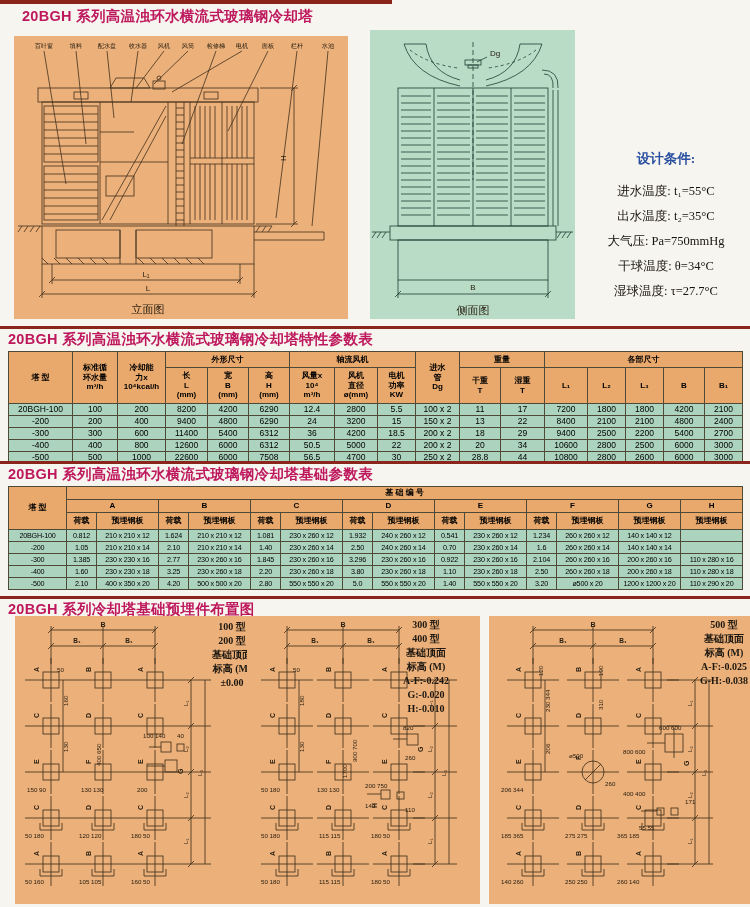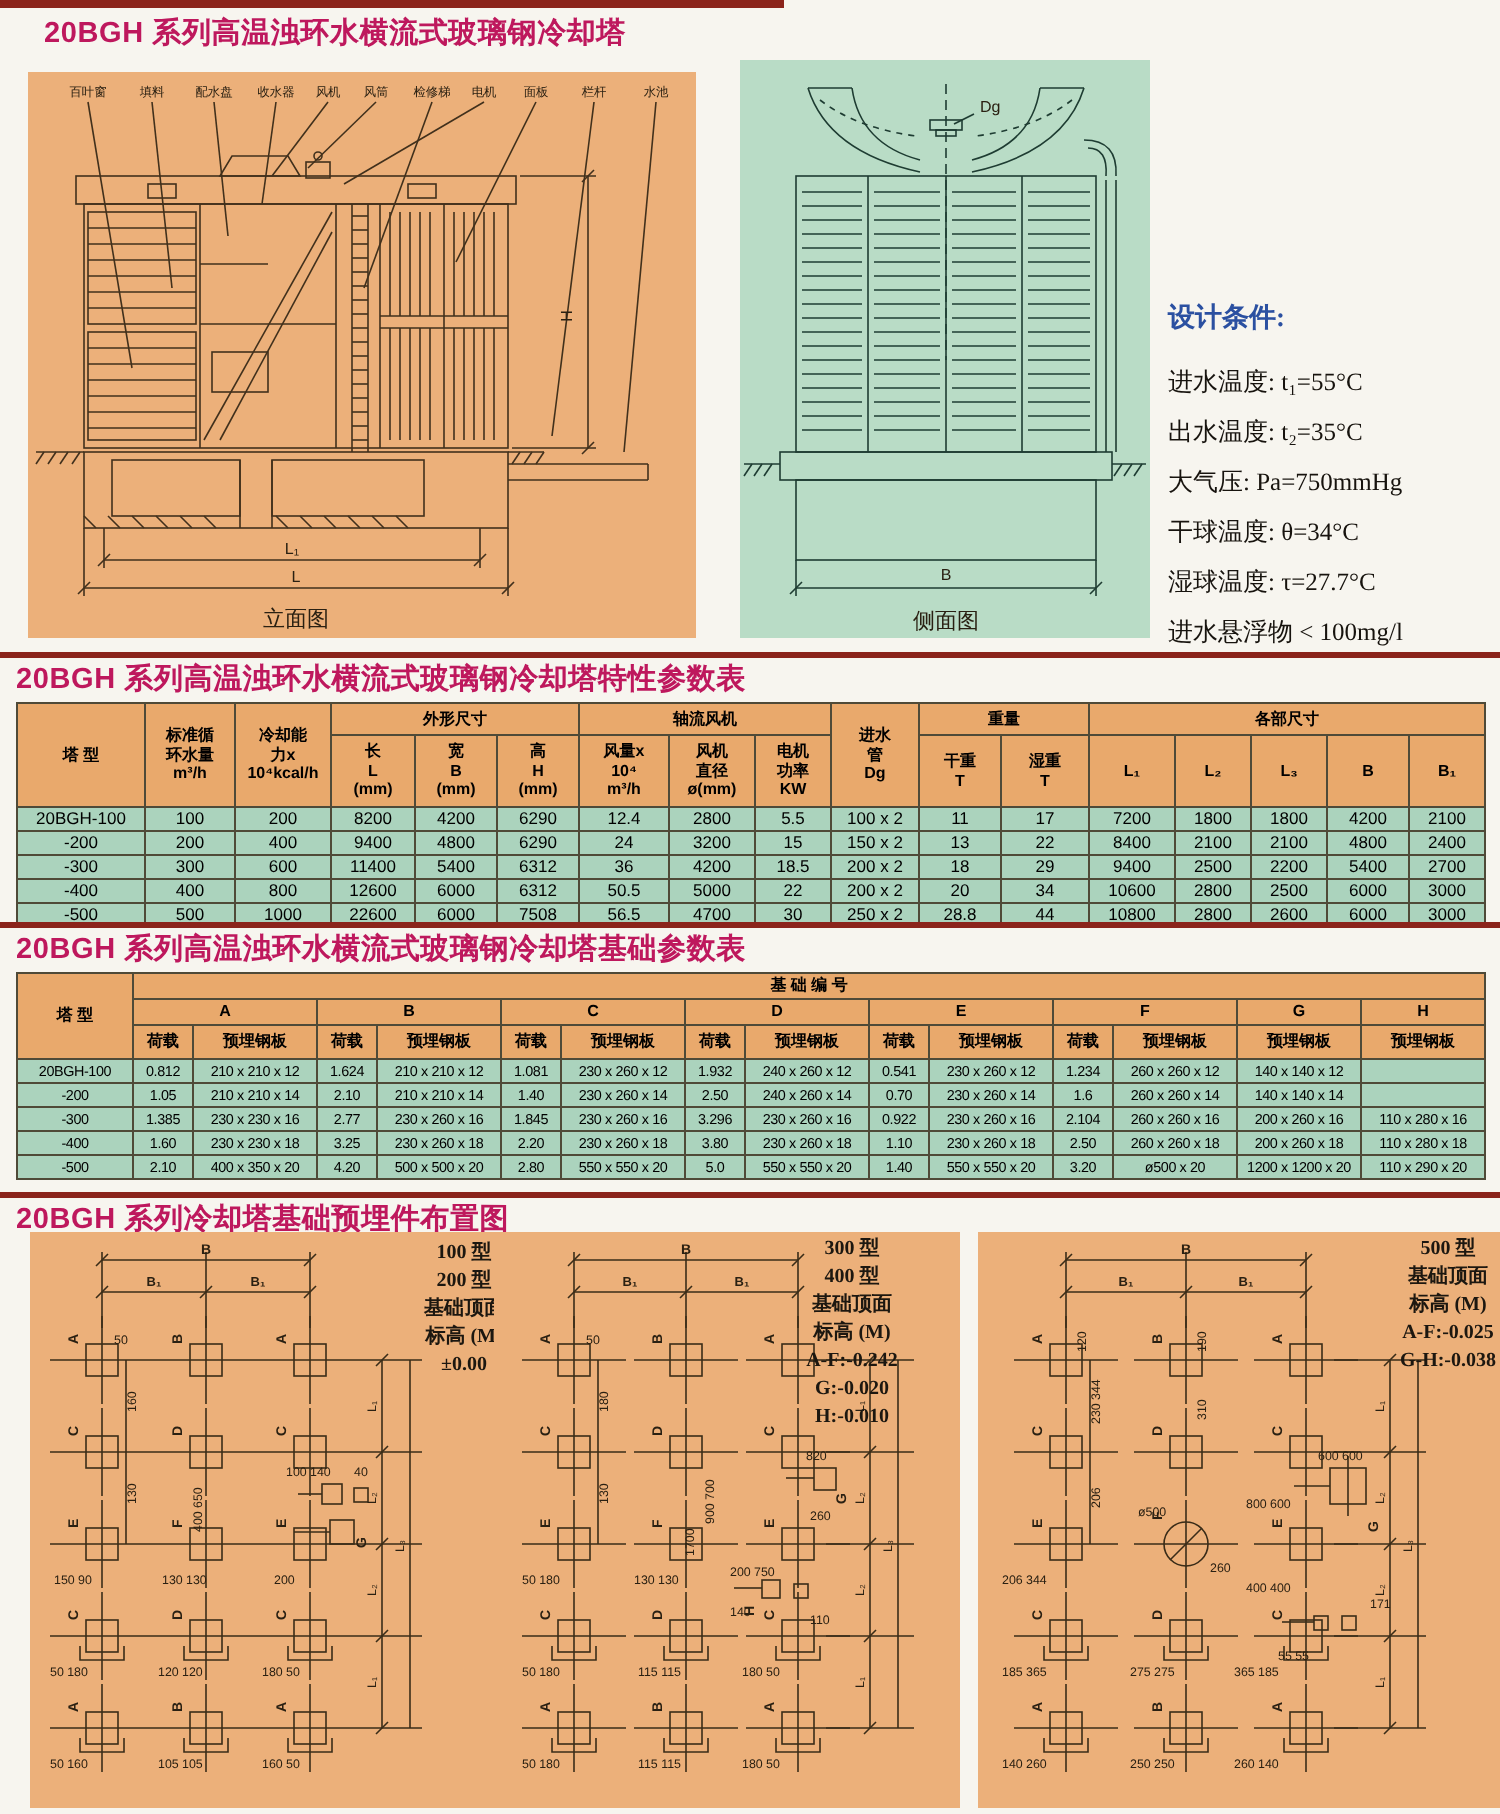--- a/index.html
+++ b/index.html
@@ -10,21 +10,21 @@
     overflow:hidden;
   }
   .rule{position:absolute;background:#8b241b;height:3px;}
   .sec-title{position:absolute;color:#be185d;font-weight:bold;font-size:14.5px;letter-spacing:.3px;white-space:nowrap;}
   .panel-o{position:absolute;background:#ecb07a;}
   .panel-g{position:absolute;background:#b9dcc6;}
   svg{display:block;}
   svg text{font-family:"Liberation Sans",sans-serif;fill:#2a2012;}
   .cond{position:absolute;font-family:"Liberation Serif",serif;color:#17130e;}
   .cond .hd{color:#2b50a1;font-weight:bold;font-size:13.5px;margin:0 0 8px 0;}
-  .cond p{margin:0;font-size:12.5px;line-height:25px;white-space:nowrap;}
+  .cond p{margin:0;font-size:12.5px;line-height:25px;white-space:nowrap;text-align:center;}
   table{border-collapse:collapse;table-layout:fixed;width:734px;}
   th,td{border:1px solid #4f4a38;overflow:hidden;text-align:center;vertical-align:middle;padding:0;}
   th{background:#e9a96c;font-size:8px;font-weight:bold;line-height:1.2;white-space:pre-line;}
   td{background:#abd3bd;font-size:8.5px;height:11px;line-height:11px;white-space:nowrap;}
   #table2 td{font-size:7.2px;letter-spacing:-.2px;}
   .tbl{position:absolute;left:8px;border:1px solid #3c3828;}
   .dside{position:absolute;font-family:"Liberation Serif",serif;font-weight:bold;color:#1c1710;font-size:10px;line-height:14px;text-align:center;}
   .dside p{margin:0;white-space:nowrap;}
   .dtext{font-size:6.2px;}
   .dletter{font-size:7px;font-weight:bold;}
@@ -340,21 +340,20 @@
   </svg>
 </div>
 
 <div class="cond" style="left:584px;top:146px;width:164px">
   <p class="hd">设计条件:</p>
   <p>进水温度:  t₁=55°C</p>
   <p>出水温度:  t₂=35°C</p>
   <p>大气压:  Pa=750mmHg</p>
   <p>干球温度:  θ=34°C</p>
   <p>湿球温度:  τ=27.7°C</p>
-  <p>进水悬浮物 &lt; 100mg/l</p>
 </div>
 
 <div class="rule" style="left:0;top:326px;width:750px"></div>
 <div class="sec-title" style="left:8px;top:330px">20BGH 系列高温浊环水横流式玻璃钢冷却塔特性参数表</div>
 <table id="table1" class="tbl" style="top:351px">
   <colgroup>
     <col style="width:64px">
       <col style="width:45px">
       <col style="width:48px">
     <col style="width:42px">

